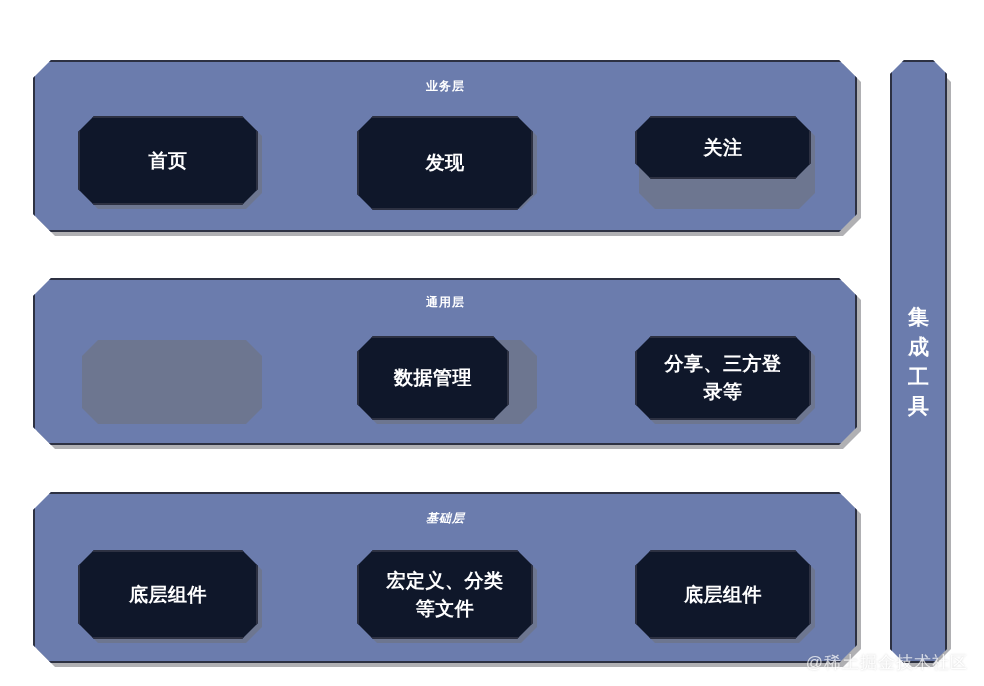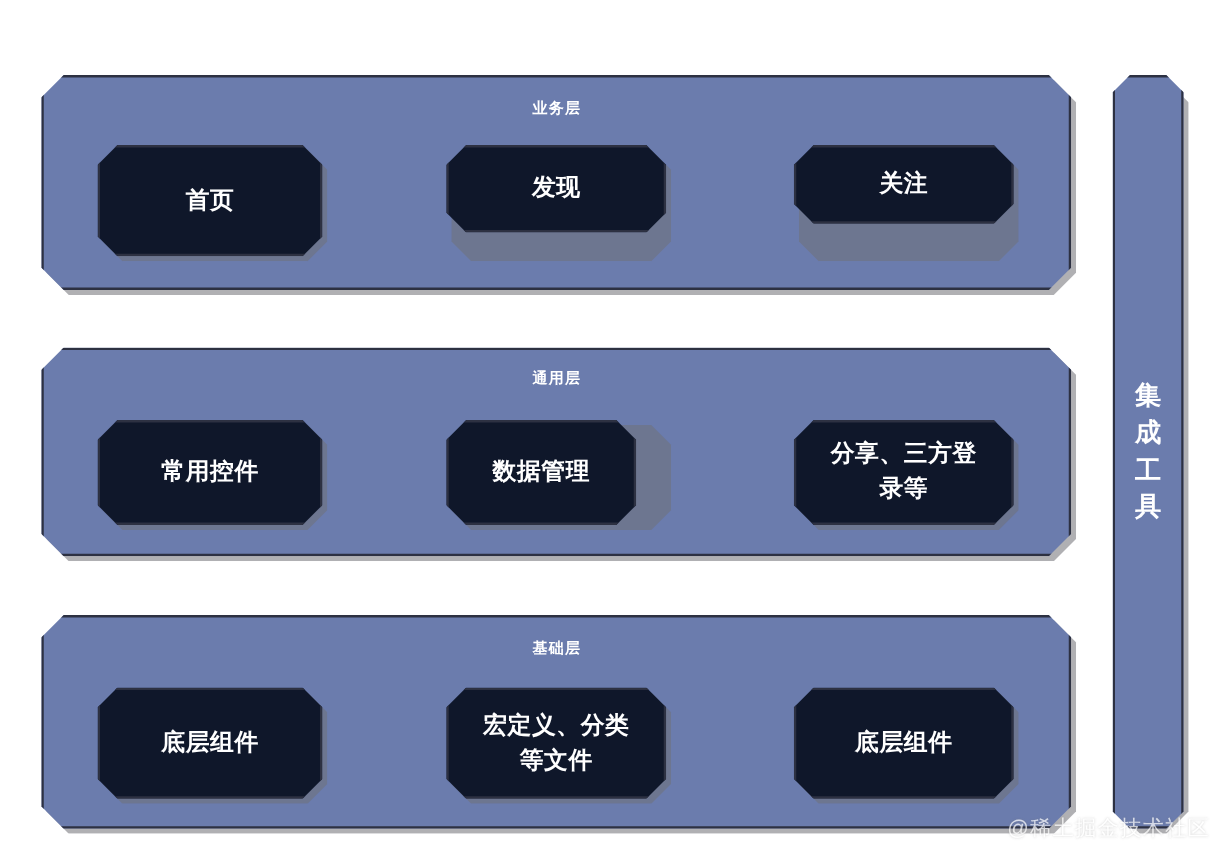--- a/index.html
+++ b/index.html
@@ -138,49 +138,46 @@
 
   <div class="layer-shadow" style="left:37px; top:64px; width:824px; height:172px;"></div>
   <div class="layer-panel" style="left:33px; top:60px; width:824px; height:172px;">
     <div class="layer-title" style="top:18px;">业务层</div>
   </div>
   <div class="module-shadow" style="left:82px; top:120px; width:180px; height:89px;"></div>
   <div class="module-box" style="left:78px; top:116px; width:180px; height:89px;">
     <span class="module-label">首页</span>
   </div>
   <div class="module-shadow" style="left:361px; top:120px; width:176px; height:89px;"></div>
-  <div class="module-box" style="left:357px; top:116px; width:176px; height:70px;">
+  <div class="module-box" style="left:357px; top:116px; width:176px; height:94px;">
     <span class="module-label">发现</span>
   </div>
   <div class="module-shadow" style="left:639px; top:120px; width:176px; height:89px;"></div>
   <div class="module-box" style="left:635px; top:116px; width:176px; height:63px;">
     <span class="module-label">关注</span>
   </div>
 
   <div class="layer-shadow" style="left:37px; top:282px; width:824px; height:167px;"></div>
   <div class="layer-panel" style="left:33px; top:278px; width:824px; height:167px;">
     <div class="layer-title" style="top:16px;">通用层</div>
   </div>
   <div class="module-shadow" style="left:82px; top:340px; width:180px; height:84px;"></div>
-  <div class="module-box" style="left:78px; top:336px; width:180px; height:84px;">
-    <span class="module-label">常用控件</span>
-  </div>
   <div class="module-shadow" style="left:361px; top:340px; width:176px; height:84px;"></div>
   <div class="module-box" style="left:357px; top:336px; width:152px; height:84px;">
     <span class="module-label">数据管理</span>
   </div>
   <div class="module-shadow" style="left:639px; top:340px; width:176px; height:84px;"></div>
   <div class="module-box" style="left:635px; top:336px; width:176px; height:84px;">
     <span class="module-label">分享、三方登
 录等</span>
   </div>
 
   <div class="layer-shadow" style="left:37px; top:496px; width:824px; height:171px;"></div>
   <div class="layer-panel" style="left:33px; top:492px; width:824px; height:171px;">
-    <div class="layer-title" style="top:18px;">基础层</div>
+    <div class="layer-title" style="top:18px;font-style:italic;">基础层</div>
   </div>
   <div class="module-shadow" style="left:82px; top:554px; width:180px; height:89px;"></div>
   <div class="module-box" style="left:78px; top:550px; width:180px; height:89px;">
     <span class="module-label">底层组件</span>
   </div>
   <div class="module-shadow" style="left:361px; top:554px; width:176px; height:89px;"></div>
   <div class="module-box" style="left:357px; top:550px; width:176px; height:89px;align-items:center;">
     <span class="module-label">宏定义、分类
 等文件</span>
   </div>

